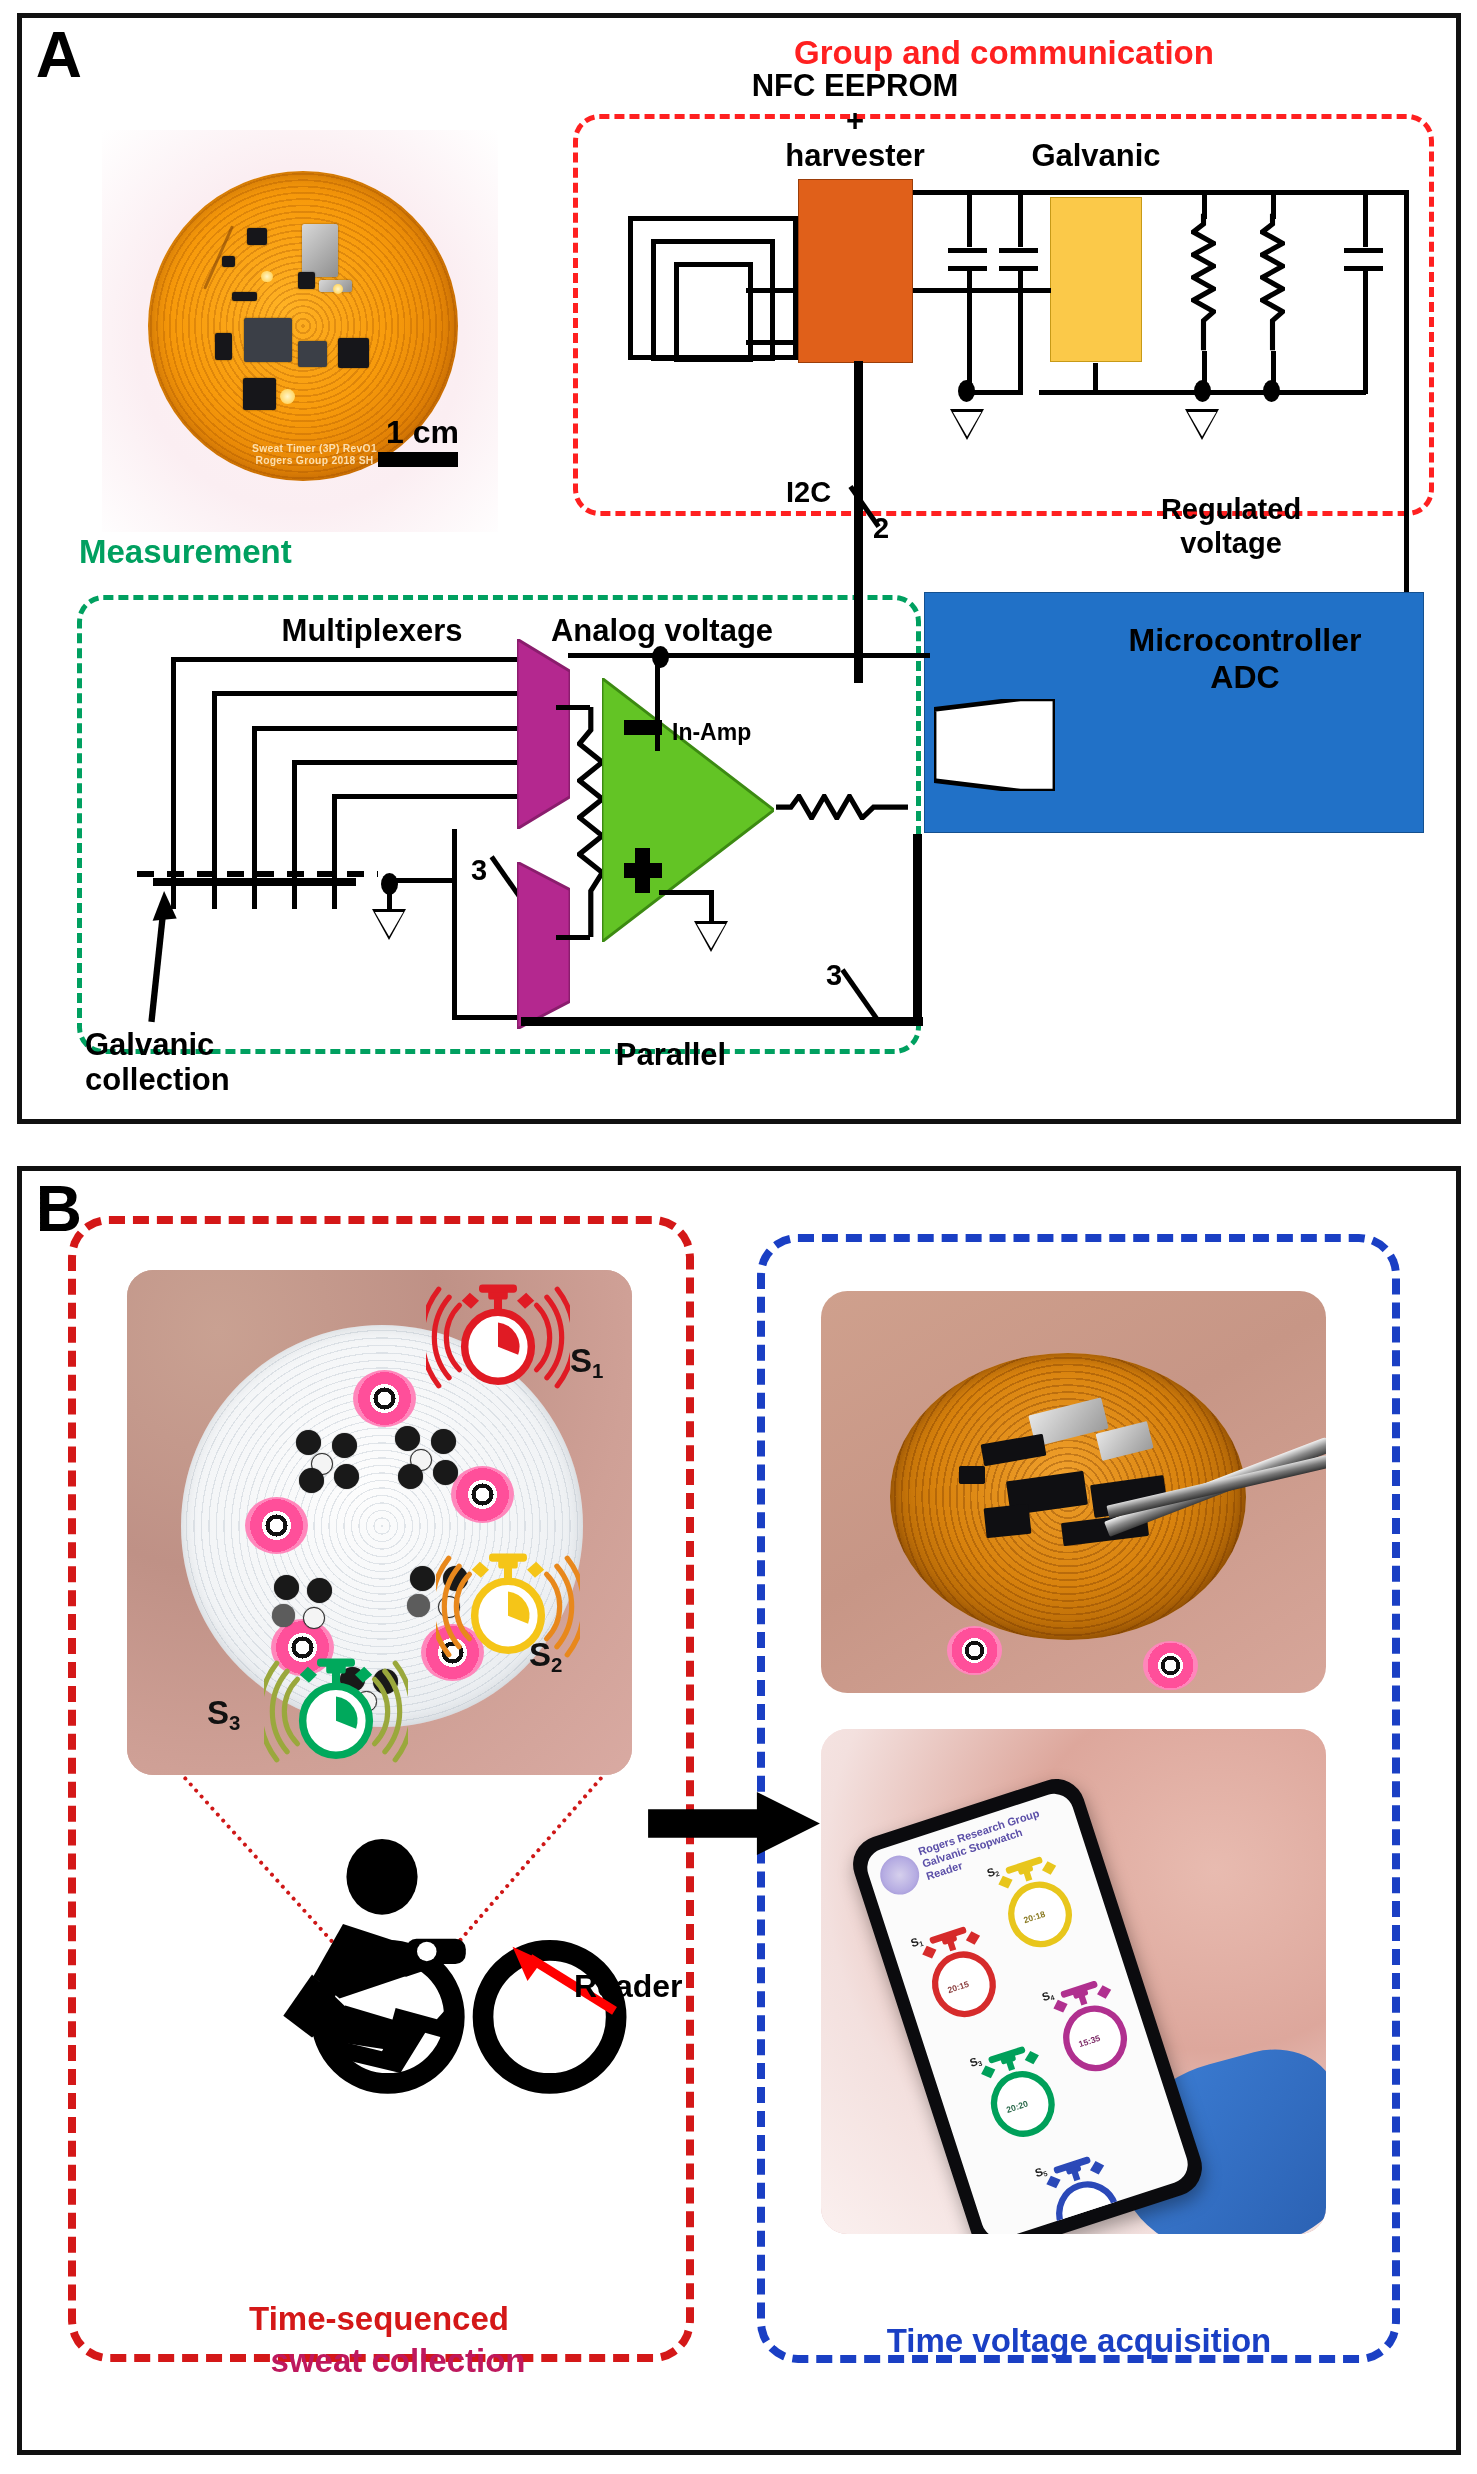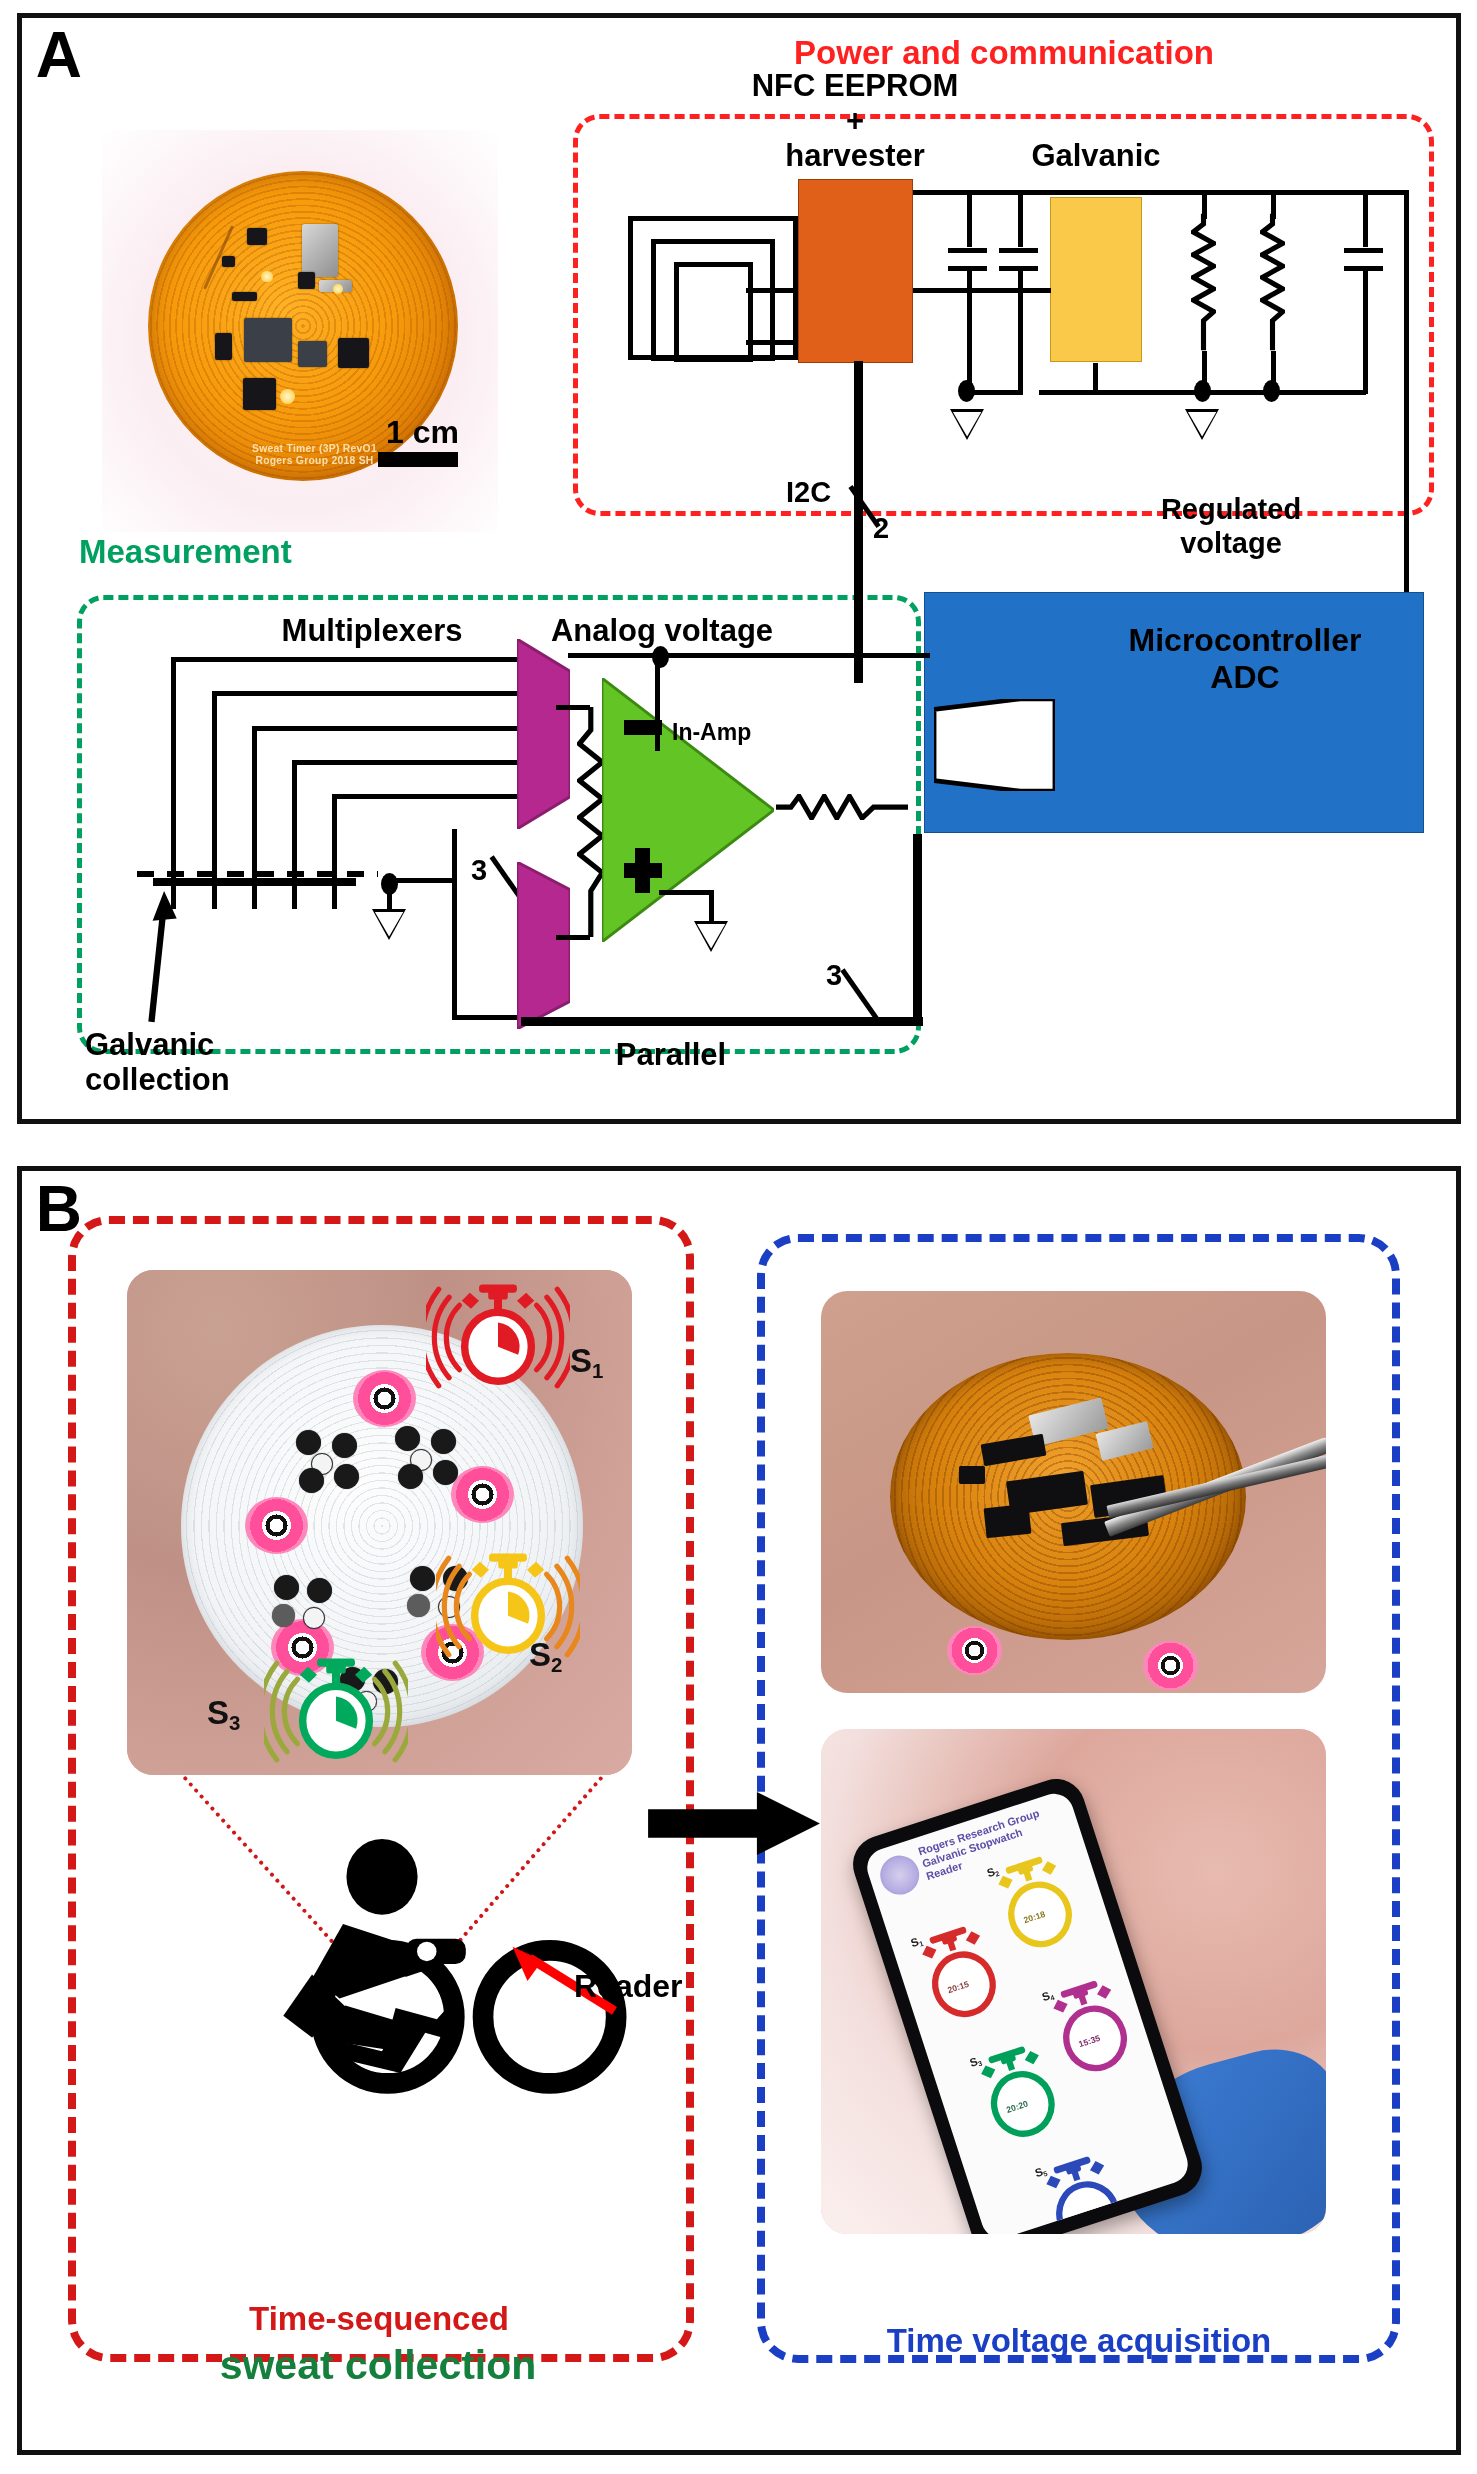--- a/index.html
+++ b/index.html
@@ -158,21 +158,21 @@
           <span>Rogers Group  2018  SH</span>
         </div>
       </div>
       <div id="scalelbl">1 cm</div>
       <div id="scalebar"></div>
     </div>
 
     <div class="dashbox" id="box-power"></div>
     <div class="dashbox" id="box-meas"></div>
 
-    <span class="lbl c" style="left:982px;top:18.4px;font-size:33px;color:#ff2020;">Power and communication</span>
+    <span class="lbl c" style="left:982px;top:18.4px;font-size:33px;color:#ff2020;">Group and communication</span>
     <span class="lbl" style="left:57px;top:517px;font-size:33px;color:#00a060;">Measurement</span>
 
     <div class="coil" style="left:606px;top:198px;width:170px;height:144px;"></div>
     <div class="coil" style="left:629px;top:221px;width:124px;height:122px;"></div>
     <div class="coil" style="left:652px;top:244px;width:79px;height:100px;"></div>
     <div class="wire h" style="left:724px;top:270px;width:112px;"></div>
     <div class="wire h" style="left:724px;top:322px;width:112px;"></div>
 
     <span class="lbl c" style="left:833px;top:52px;font-size:31px;">NFC EEPROM</span>
     <span class="lbl c" style="left:833px;top:87px;font-size:31px;">+</span>
@@ -574,17 +574,17 @@
               </g>
             <ellipse cx="73" cy="98" rx="50" ry="52" fill="#fff" stroke="#2b49b8" stroke-width="11"></ellipse>
           </svg>
           <span class="sw-time" style="left:25px;top:52px;color:#28357c;">14:24</span>
         </div>
       </div>
     </div>
   </div>
 
   <span class="lbl c" style="left:379px;top:2302px;font-size:33px;color:#d41818;">Time-sequenced</span>
-  <span class="lbl c" style="left:378px;top:2344px;font-size:41px;color:#15803d;">sweat collection</span>
+  <span class="lbl c" style="left:398px;top:2344px;font-size:33px;color:#be185d;">sweat collection</span>
   <span class="lbl c" style="left:1079px;top:2324px;font-size:33px;color:#1a3fc4;">Time voltage acquisition</span>
 
 </div>
 
 
 </body></html>

